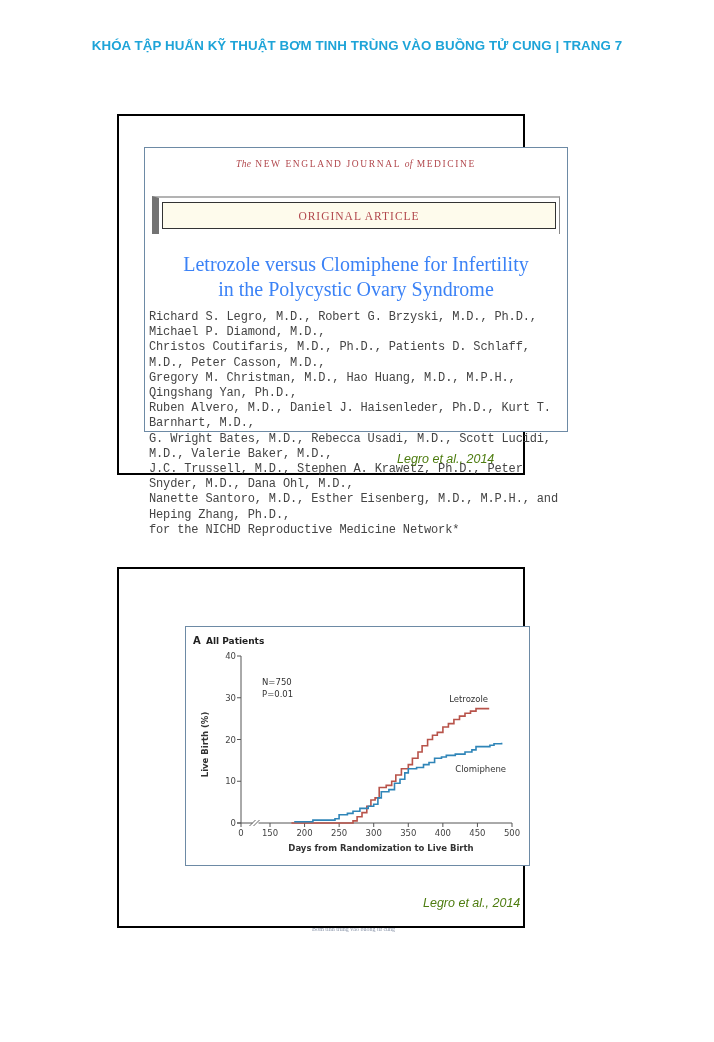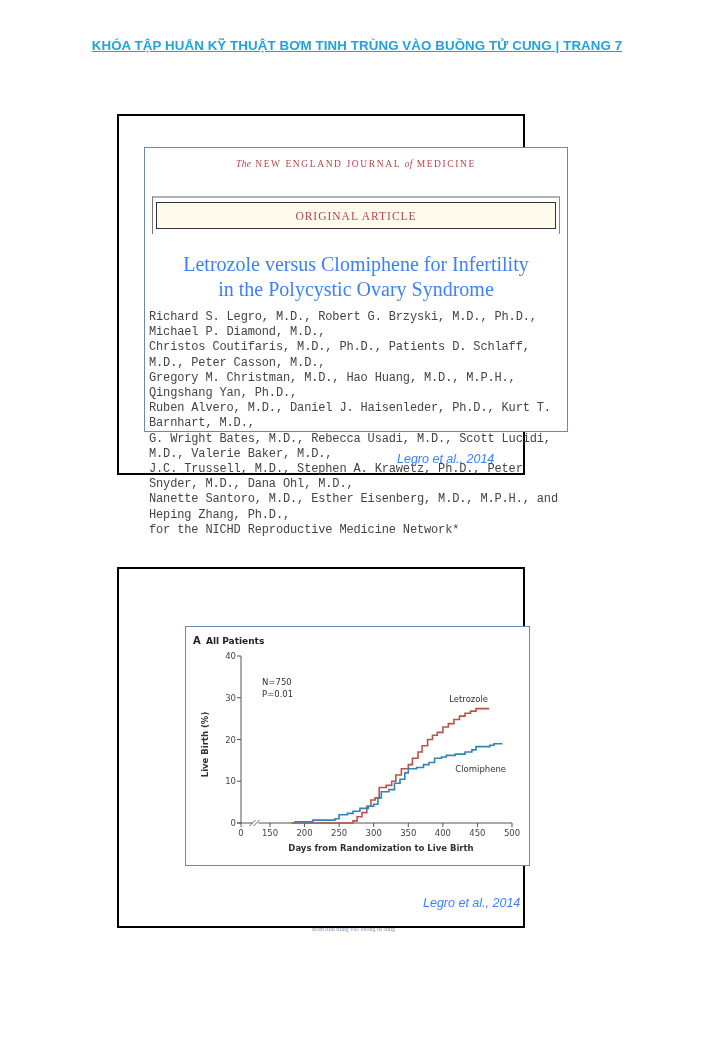--- a/index.html
+++ b/index.html
@@ -1,28 +1,28 @@
 <!DOCTYPE html>
 <html><head>
 <meta charset="utf-8">
 <style>
   html, body { margin: 0; padding: 0; background: #ffffff; }
   body { width: 714px; height: 1042px; position: relative; overflow: hidden; font-family: "Liberation Sans", sans-serif; }
-  .page-header { position: absolute; top: 38px; left: 0; width: 714px; text-align: center; color: #1ea4d8; font-weight: bold; font-size: 13.3px; letter-spacing: 0.1px; font-family: "Liberation Sans", sans-serif; text-decoration: underline; }
+  .page-header { position: absolute; top: 38px; left: 0; width: 714px; text-align: center; color: #1ea4d8; font-weight: bold; font-size: 13.3px; letter-spacing: 0.1px; font-family: "Liberation Sans", sans-serif; }
   .slide { position: absolute; left: 117px; width: 408px; border: 2px solid #000; background: #fff; box-sizing: border-box; }
   #slide1 { top: 114px; height: 361px; }
   #slide2 { top: 567px; height: 361px; }
-  .citation { position: absolute; font-style: italic; color: #3b82f6; font-size: 12.5px; font-family: "Liberation Sans", sans-serif; }
+  .citation { position: absolute; font-style: italic; color: #4d7c0f; font-size: 12.5px; font-family: "Liberation Sans", sans-serif; }
   #slide1 .citation { left: 278px; top: 336px; }
   #slide2 .citation { left: 304px; top: 327px; }
 
   .nejm-box { position: absolute; left: 25px; top: 31px; width: 424px; height: 285px; border: 1.5px solid #6d8aa5; box-sizing: border-box; background: #fff; }
   .journal-name { position: absolute; top: 11px; width: 100%; text-align: center; font-family: "Liberation Serif", serif; color: #b1474c; font-size: 9.5px; letter-spacing: 1.6px; }
   .journal-name i { letter-spacing: 0.3px; }
-  .article-frame { position: absolute; left: 7px; top: 48px; width: 408px; height: 38px; border-top: 2px solid #b3b3b3; border-left: 1px solid #737373; border-right: 1px solid #888; box-sizing: border-box; }
+  .article-frame { position: absolute; left: 7px; top: 48px; width: 408px; height: 38px; border-top: 2px solid #b3b3b3; border-left: 7px solid #737373; border-right: 1px solid #888; box-sizing: border-box; }
   .article-band { position: absolute; left: 3px; top: 4px; right: 3px; height: 27px; background: #fefbec; border: 1.5px solid #333; box-sizing: border-box; display: flex; align-items: center; justify-content: center; color: #b1474c; font-family: "Liberation Serif", serif; font-size: 11.5px; letter-spacing: 1px; }
   .article-title { position: absolute; top: 104px; width: 100%; text-align: center; font-family: "Liberation Serif", serif; font-size: 20px; line-height: 25px; color: #3b82f6; }
   .authors { position: absolute; top: 162px; left: 4px; right: 4px; text-align: left; font-family: Liberation Mono, monospace; font-size: 12px; line-height: 15.2px; color: #444; letter-spacing: -0.15px; }
 
   .chart-frame { position: absolute; left: 66px; top: 57px; width: 345px; height: 240px; border: 1.5px solid #6d8aa5; box-sizing: border-box; background: #fff; }
   .chart-frame svg { position: absolute; left: 0; top: 0; }
   .chart-label { font-family: "DejaVu Sans", sans-serif; }
   .footer-note { position: absolute; left: 312px; top: 928px; font-size: 6px; color: #8893a8; font-family: "Liberation Serif", serif; height: 5px; overflow: hidden; line-height: 3px; }
 </style>
 </head>

